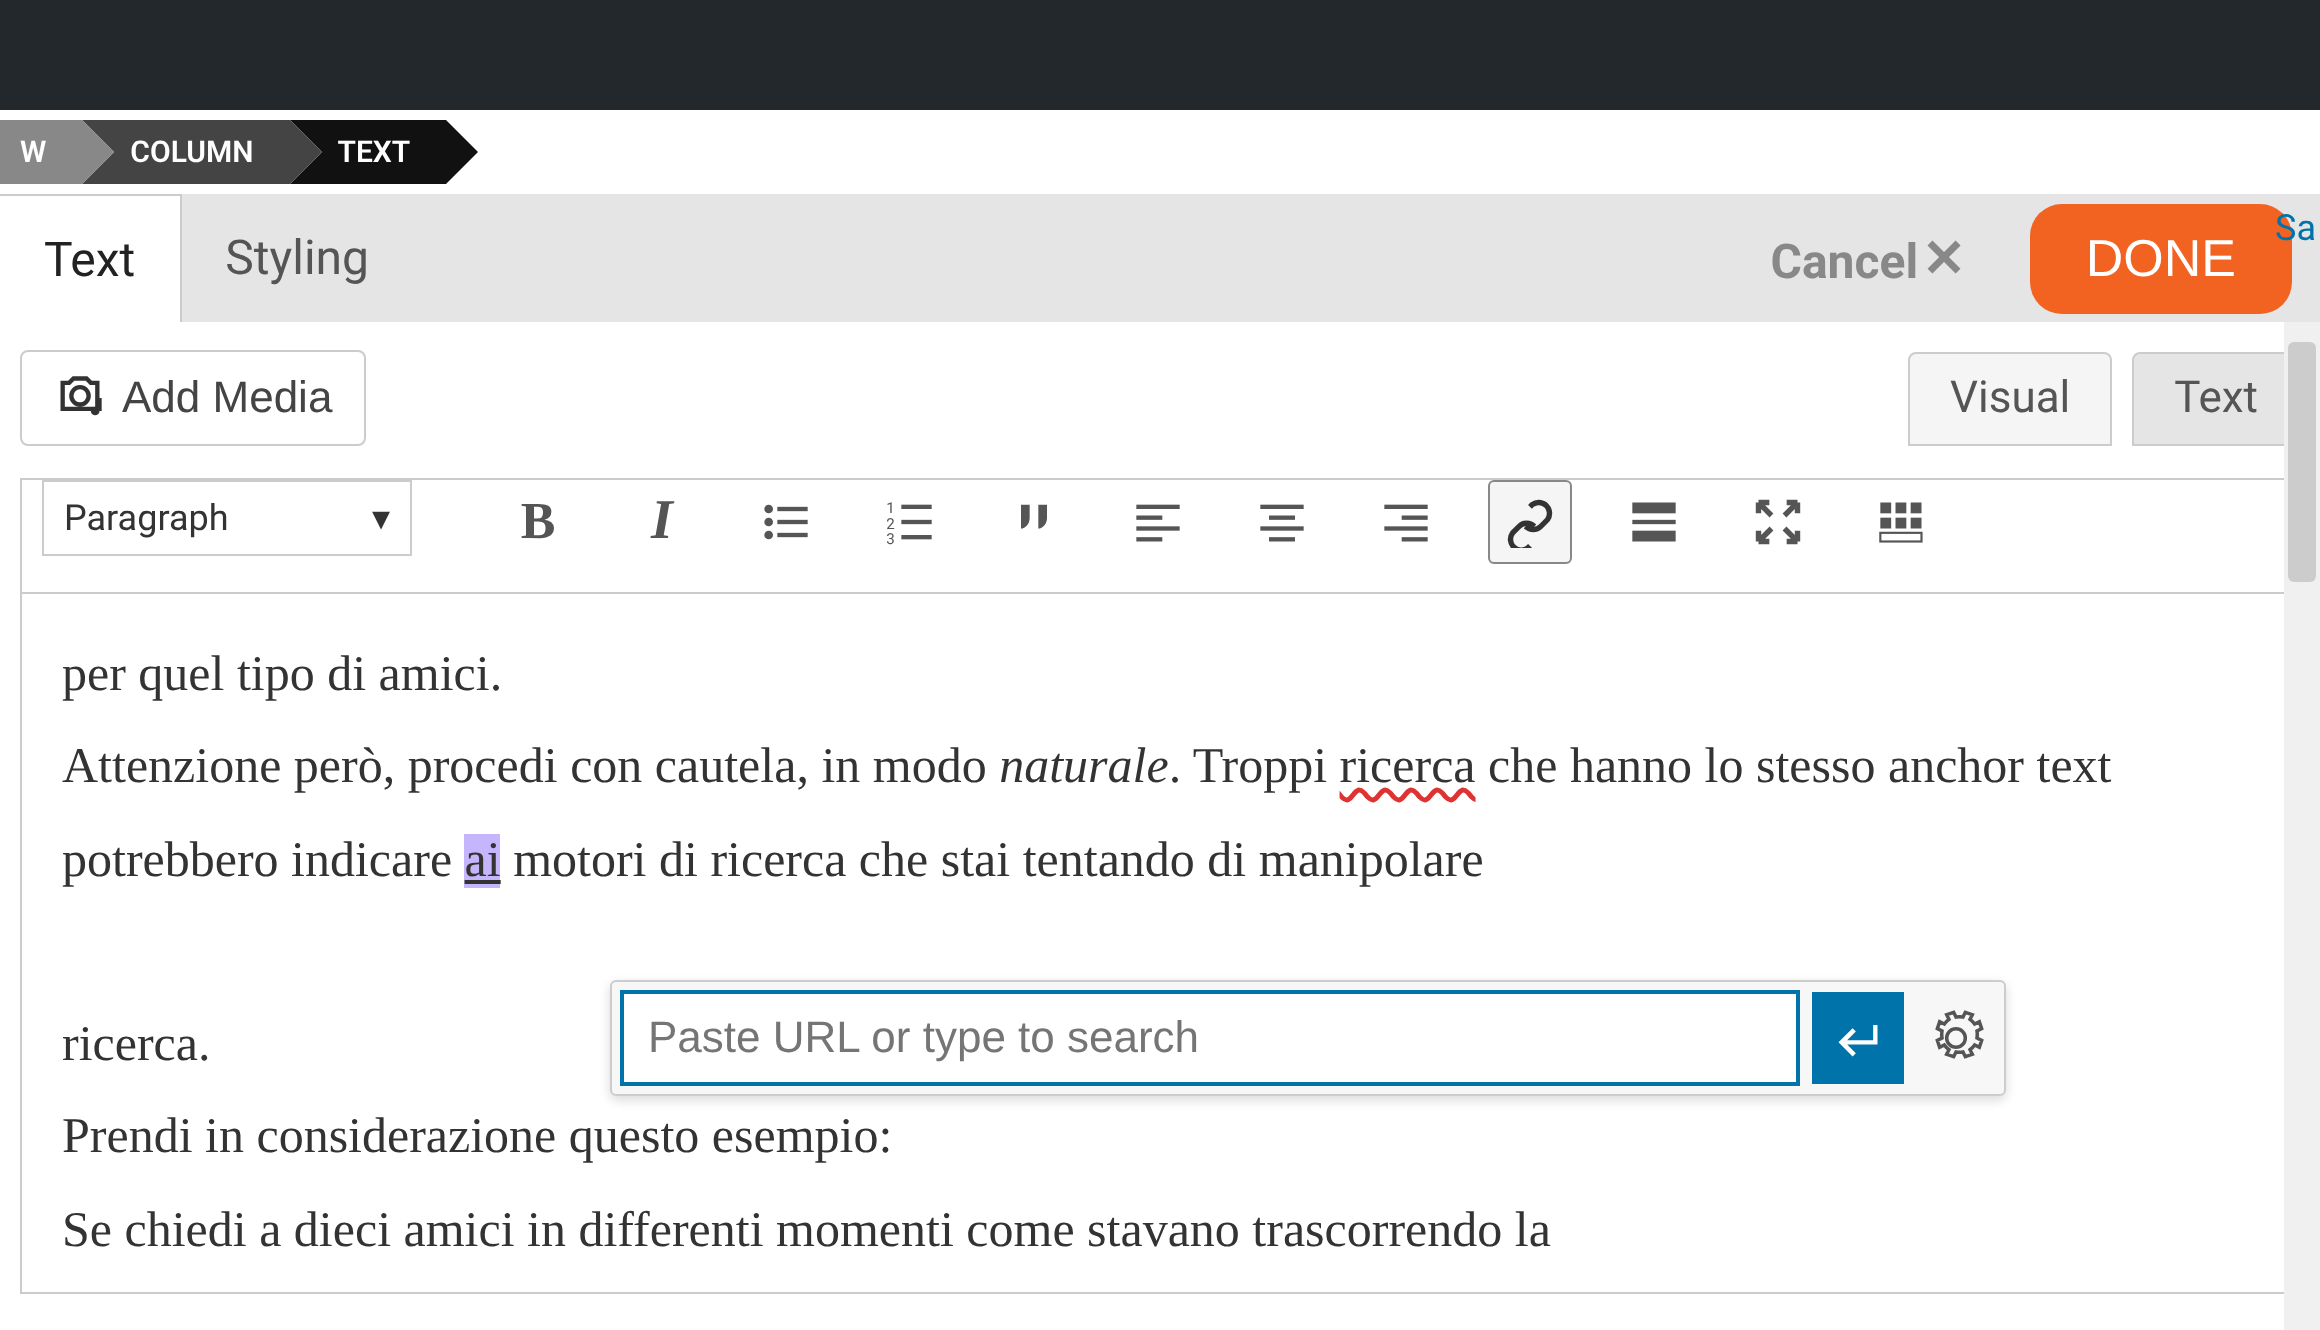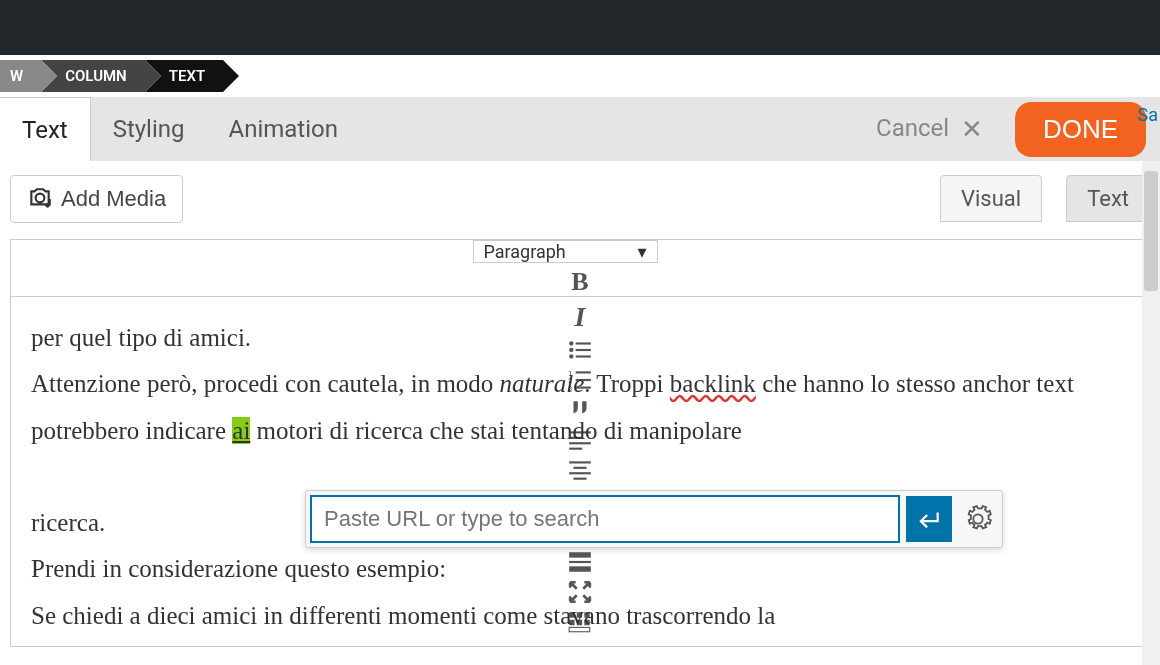--- a/index.html
+++ b/index.html
@@ -14,45 +14,45 @@
 .crumb.first::after { border-left-color: #888; }
 .crumb.last { background: #111; }
 .crumb.last::after { border-left-color: #111; }
 .crumb::before { content: ''; position: absolute; left: 0; top: 0; border-top: 16px solid transparent; border-bottom: 16px solid transparent; border-left: 16px solid #fff; z-index: 1; }
 .crumb.first::before { display: none; }
 
 .tabsrow { display: flex; align-items: center; background: #e5e5e5; height: 64px; }
 .tab { padding: 0 22px; font-size: 24px; color: #555; height: 100%; display: flex; align-items: center; cursor: pointer; }
 .tab.active { background: #fff; color: #222; border-top: 1px solid #ccc; border-right: 1px solid #ccc; }
 .spacer { flex: 1; }
-.cancel { color: #888; font-size: 24px; display: flex; align-items: flex-start; gap: 12px; padding: 0 18px; cursor: pointer; }
+.cancel { color: #888; font-size: 24px; display: flex; align-items: flex-end; gap: 2px; padding: 0 18px; cursor: pointer; font-weight: bold; }
 .cancel-x { font-size: 26px; color: #888; }
 .done { background: #f26322; color: #fff; font-size: 26px; font-weight: 400; padding: 12px 28px; border-radius: 16px; margin: 0 14px; cursor: pointer; border: none; }
 .savedlabel { color: #0073aa; font-size: 18px; position: absolute; right: 2px; top: 104px; }
 
 .editor-area { background: #fff; padding: 14px 10px 0 10px; position: relative; }
-.mediarow { display: flex; align-items: flex-start; justify-content: space-between; margin-bottom: 16px; }
+.mediarow { display: flex; align-items: flex-end; justify-content: space-between; margin-bottom: 16px; }
 .addmedia { border: 1px solid #ccc; background: #fff; padding: 10px 16px; font-size: 22px; color: #444; display: flex; align-items: center; gap: 8px; border-radius: 4px; cursor: pointer; }
 .addmedia svg { width: 26px; height: 26px; }
-.edtabs { display: flex; gap: 24px; }
+.edtabs { display: flex; gap: 10px; }
 .edtab { border: 1px solid #ccc; background: #f5f5f5; padding: 10px 20px; font-size: 22px; color: #555; border-radius: 4px 4px 0 0; cursor: pointer; }
 .edtab.active { background: #e5e5e5; }
 
-.toolbar { border: 1px solid #ccc; background: #fff; display: flex; align-items: center; height: 58px; padding: 0 10px; gap: 4px; flex-direction: column; }
+.toolbar { border: 1px solid #ccc; background: #fff; display: flex; height: 58px; padding: 0 10px; gap: 4px; }
 .fmt-select { border: 1px solid #ccc; width: 185px; height: 38px; font-size: 18px; padding: 0 10px; color: #333; display: flex; align-items: center; justify-content: space-between; cursor: pointer; margin-right: 30px; }
 .tbbtn { width: 42px; height: 42px; display: flex; align-items: center; justify-content: center; cursor: pointer; color: #555; border-radius: 3px; margin: 0 8px; }
 .tbbtn.active { border: 1px solid #888; background: #f5f5f5; }
 .tbbtn svg { width: 26px; height: 26px; fill: #555; }
 .tbbtn .bold { font-size: 26px; font-weight: 900; font-family: serif; }
 .tbbtn .ital { font-size: 28px; font-style: italic; font-family: serif; font-weight: 600; }
 
 .content { border: 1px solid #ccc; border-top: none; padding: 18px 20px; font-family: Georgia, serif; font-size: 25px; line-height: 1.85; color: #333; height: 350px; overflow-y: scroll; position: relative; }
 .content em { font-style: italic; }
 .wavy { text-decoration: underline wavy #d33; }
-.sel { background: #84cc16; position: relative; text-decoration: underline; }
+.sel { background: #c4b5fd; position: relative; text-decoration: underline; }
 
 .linkpop { position: absolute; left: 305px; top: 490px; display: flex; align-items: center; background: #f7f7f7; border: 1px solid #ccc; border-radius: 3px; padding: 4px; box-shadow: 0 2px 6px rgba(0,0,0,0.15); }
 .linkinput { width: 590px; height: 48px; border: 2px solid #0073aa; font-size: 22px; padding: 0 12px; color: #888; background: #fff; outline: none; }
 .linkgo { width: 46px; height: 46px; background: #0073aa; display: flex; align-items: center; justify-content: center; margin-left: 6px; cursor: pointer; }
 .linkgo svg { fill: #fff; width: 26px; height: 26px; }
 .linkgear { width: 40px; height: 40px; display: flex; align-items: center; justify-content: center; margin-left: 6px; cursor: pointer; }
 .linkgear svg { fill: #555; width: 28px; height: 28px; }
 
 .scrollbar-track { position: absolute; right: 0; top: 161px; width: 18px; height: 504px; background: #f0f0f0; }
 .scrollbar-thumb { position: absolute; right: 2px; width: 14px; background: #ccc; border-radius: 3px; }
@@ -66,21 +66,20 @@
   <div class="crumb first">W</div>
   <div class="crumb">COLUMN</div>
   <div class="crumb last">TEXT</div>
 </div>
 
 <div class="savedlabel">Sa</div>
 
 <div class="tabsrow">
   <div class="tab active">Text</div>
   <div class="tab">Styling</div>
-  <div class="tab">Animation</div>
   <div class="spacer"></div>
   <div class="cancel">
     <span>Cancel</span>
     <span class="cancel-x">✕</span>
   </div>
   <button class="done">DONE</button>
 </div>
 
 <div class="editor-area">
   <div class="mediarow">
@@ -183,21 +182,21 @@
           <rect x="2" y="10" width="5" height="5"></rect>
           <rect x="9" y="10" width="5" height="5"></rect>
           <rect x="16" y="10" width="5" height="5"></rect>
           <rect x="2" y="17" width="19" height="4" fill="none" stroke="#555"></rect>
         </svg>
       </div>
   </div>
 
   <div class="content">
     <span>per quel tipo di amici.</span><br>
-    <span>Attenzione però, procedi con cautela, in modo </span><em>naturale</em><span>. Troppi </span><span class="wavy">backlink</span><span> che hanno lo stesso anchor text potrebbero indicare </span><span class="sel">ai</span><span> motori di ricerca che stai tentando di manipolare</span><br><br>
+    <span>Attenzione però, procedi con cautela, in modo </span><em>naturale</em><span>. Troppi </span><span class="wavy">ricerca</span><span> che hanno lo stesso anchor text potrebbero indicare </span><span class="sel">ai</span><span> motori di ricerca che stai tentando di manipolare</span><br><br>
     <span>ricerca.</span><br>
     <span>Prendi in considerazione questo esempio:</span><br>
     <span>Se chiedi a dieci amici in differenti momenti come stavano trascorrendo la</span>
   </div>
 </div>
 
 <div class="linkpop">
   <input class="linkinput" placeholder="Paste URL or type to search" style="">
   <div class="linkgo">
     <svg viewBox="0 0 24 24">

